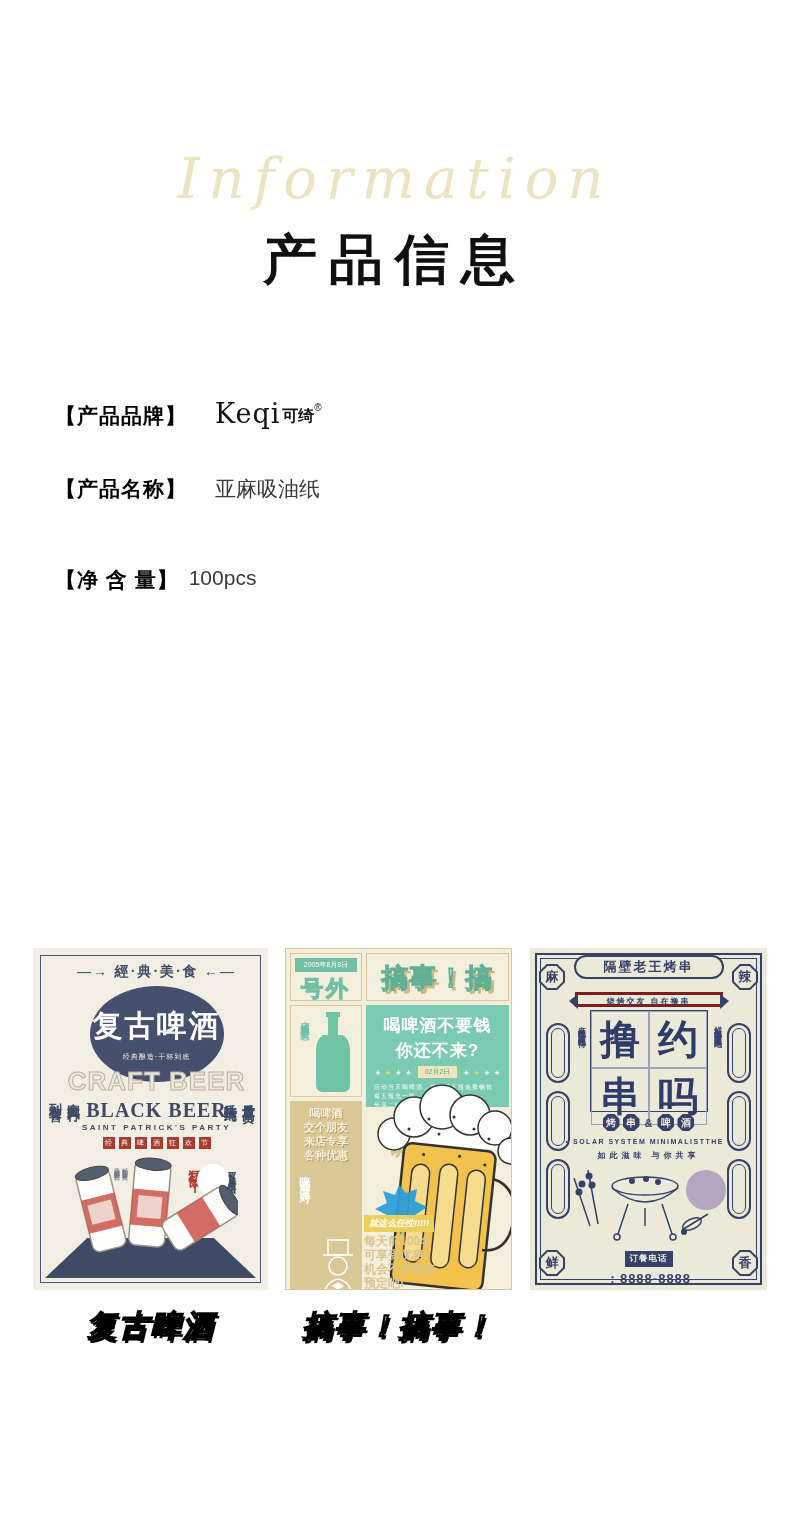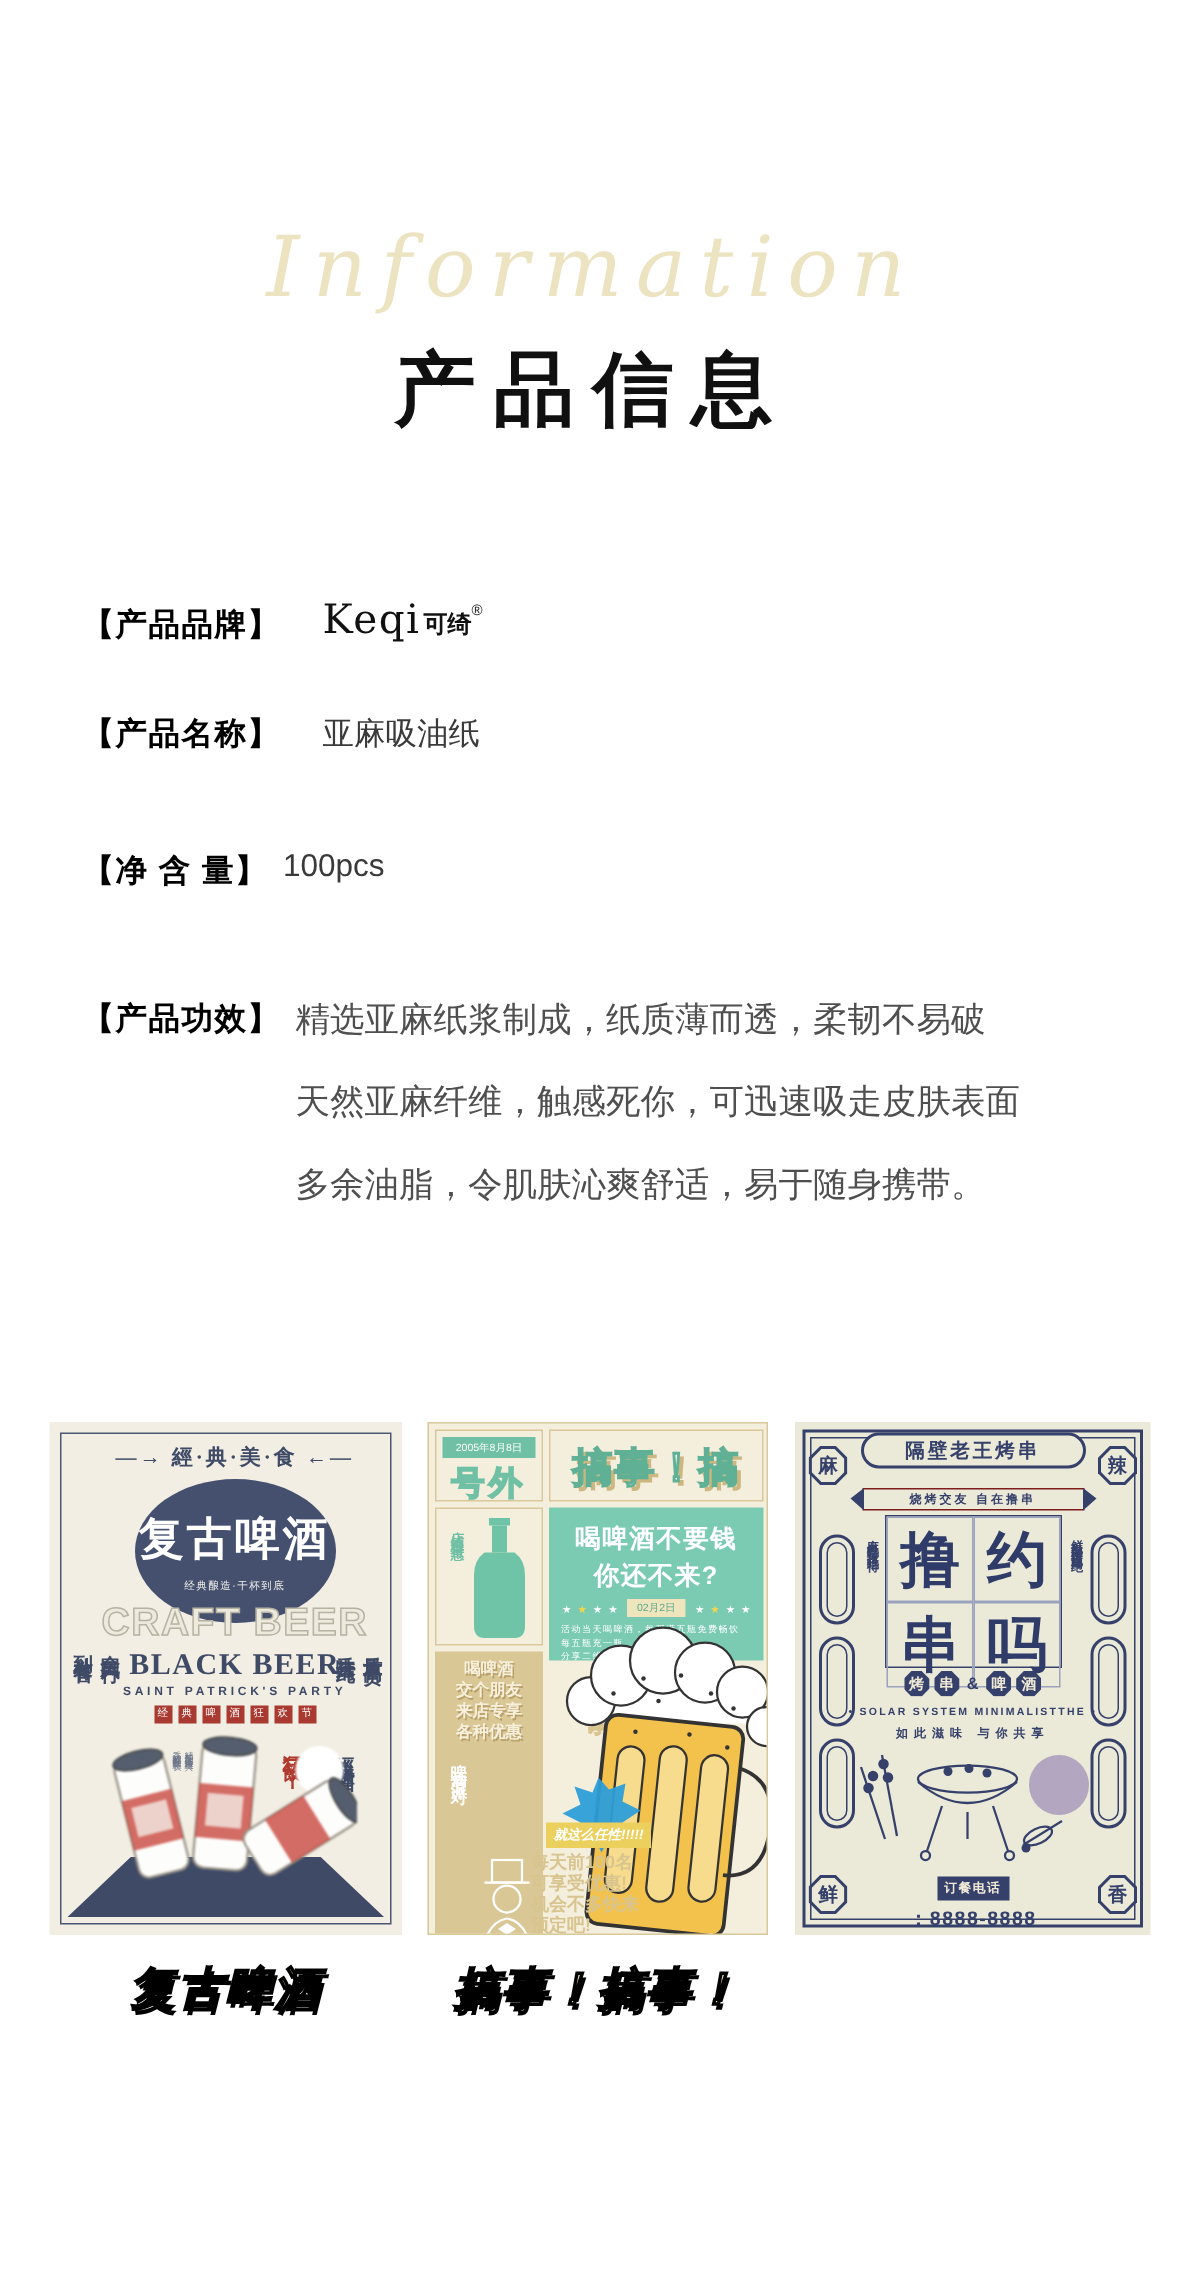--- a/index.html
+++ b/index.html
@@ -82,37 +82,37 @@
   .p2-stars{margin-top:4px;text-align:center;font-size:7px;color:#fff;}
   .p2-stars .st{margin:0 1px;}
   .p2-stars .gold{color:#f3d64e;}
   .p2-datebadge{display:inline-block;background:#efe5bd;color:#5aa88f;font-size:7px;
     padding:1px 7px;margin:0 3px;vertical-align:1px;}
   .p2-details{margin:5px 0 0 8px;font-size:6px;line-height:9px;color:#fff;text-align:left;letter-spacing:1px;}
   .p2-big{left:78px;top:158px;font-size:24px;line-height:26px;font-weight:900;color:#d8c48e;
     letter-spacing:2px;z-index:1;}
   .p2-badge{left:78px;top:266px;background:#ecd05e;color:#fff;font-size:9px;font-weight:900;
     font-style:italic;padding:2px 5px;z-index:3;}
-  .p2-promo{left:68px;top:285px;font-size:12px;font-weight:900;color:#d8c48e;line-height:14px;z-index:3;}
+  .p2-promo{left:78px;top:285px;font-size:12px;font-weight:900;color:#d8c48e;line-height:14px;z-index:3;}
   .p2-mug{right:-8px;bottom:-2px;z-index:2;}
 
   
   .p3{left:530px;width:237px;background:#ebe9d8;}
   .p3-f1{inset:5px;border:2px solid #35406b;}
   .p3-f2{inset:10px;border:1px solid #35406b;}
   .oct{width:26px;height:26px;background:#35406b;
     clip-path:polygon(30% 0,70% 0,100% 30%,100% 70%,70% 100%,30% 100%,0 70%,0 30%);z-index:4;}
   .oct .in{position:absolute;inset:2px;background:#ebe9d8;
     clip-path:polygon(30% 0,70% 0,100% 30%,100% 70%,70% 100%,30% 100%,0 70%,0 30%);
     text-align:center;font-size:13px;font-weight:900;color:#35406b;line-height:22px;}
   .p3-banner{left:50%;transform:translateX(-50%);top:7px;width:150px;height:24px;
     background:#ebe9d8;border:2px solid #35406b;border-radius:13px;box-sizing:border-box;
     text-align:center;font-size:13px;font-weight:900;color:#35406b;letter-spacing:2px;line-height:20px;z-index:5;}
   .p3-ribbon{left:50%;transform:translateX(-50%);top:44px;width:148px;height:15px;
-    background:#ebe9d8;border:1px solid #7f1d1d;box-sizing:border-box;text-align:center;
+    background:#ebe9d8;border:3px solid #7f1d1d;box-sizing:border-box;text-align:center;
     font-size:8px;font-weight:bold;color:#35406b;letter-spacing:2px;line-height:13px;z-index:4;}
   .p3-ribbon::before,.p3-ribbon::after{content:"";position:absolute;top:-1px;width:0;height:0;
     border-top:7px solid transparent;border-bottom:8px solid transparent;}
   .p3-ribbon::before{left:-9px;border-right:9px solid #35406b;}
   .p3-ribbon::after{right:-9px;border-left:9px solid #35406b;}
   .p3-caps{top:75px;display:flex;flex-direction:column;gap:8px;z-index:3;}
   .p3-caps .cap{width:24px;height:60px;border:2px solid #35406b;border-radius:15px;position:relative;box-sizing:border-box;}
   .p3-caps .cap::after{content:"";position:absolute;inset:3px;border:1px solid #35406b;border-radius:11px;}
   .p3-grid{left:60px;top:62px;width:116px;height:100px;display:grid;
     grid-template-columns:1fr 1fr;grid-template-rows:1fr 1fr;border:1px solid #35406b;z-index:2;}
@@ -160,28 +160,20 @@
   <div class="ab row" style="top:475px;">
     <span class="lbl">【产品名称】</span>
     <span class="val">亚麻吸油纸</span>
   </div>
 
   <div class="ab row" style="top:566px;">
     <span class="lbl">【净 含 量】</span>
     <span class="val val-tight">100pcs</span>
   </div>
 
-  <div class="ab row" style="top:652px;">
-    <span class="lbl" style="line-height:55px;">【产品功效】</span>
-    <span class="effect-text">
-      <span style="display:block;">精选亚麻纸浆制成，纸质薄而透，柔韧不易破</span>
-      <span style="display:block;">天然亚麻纤维，触感死你，可迅速吸走皮肤表面</span>
-      <span style="display:block;">多余油脂，令肌肤沁爽舒适，易于随身携带。</span>
-    </span>
-  </div>
 
   <div class="ab poster p1">
     <div class="ab p1-frame"></div>
     <div class="ab p1-in">
       <div class="p1-banner">—→ 經·典·美·食 ←—</div>
       <div class="p1-bowl">
         <div class="p1-title">复古啤酒</div>
         <div class="p1-sub">经典酿造·干杯到底</div>
       </div>
       <div class="p1-craft">CRAFT BEER</div>

